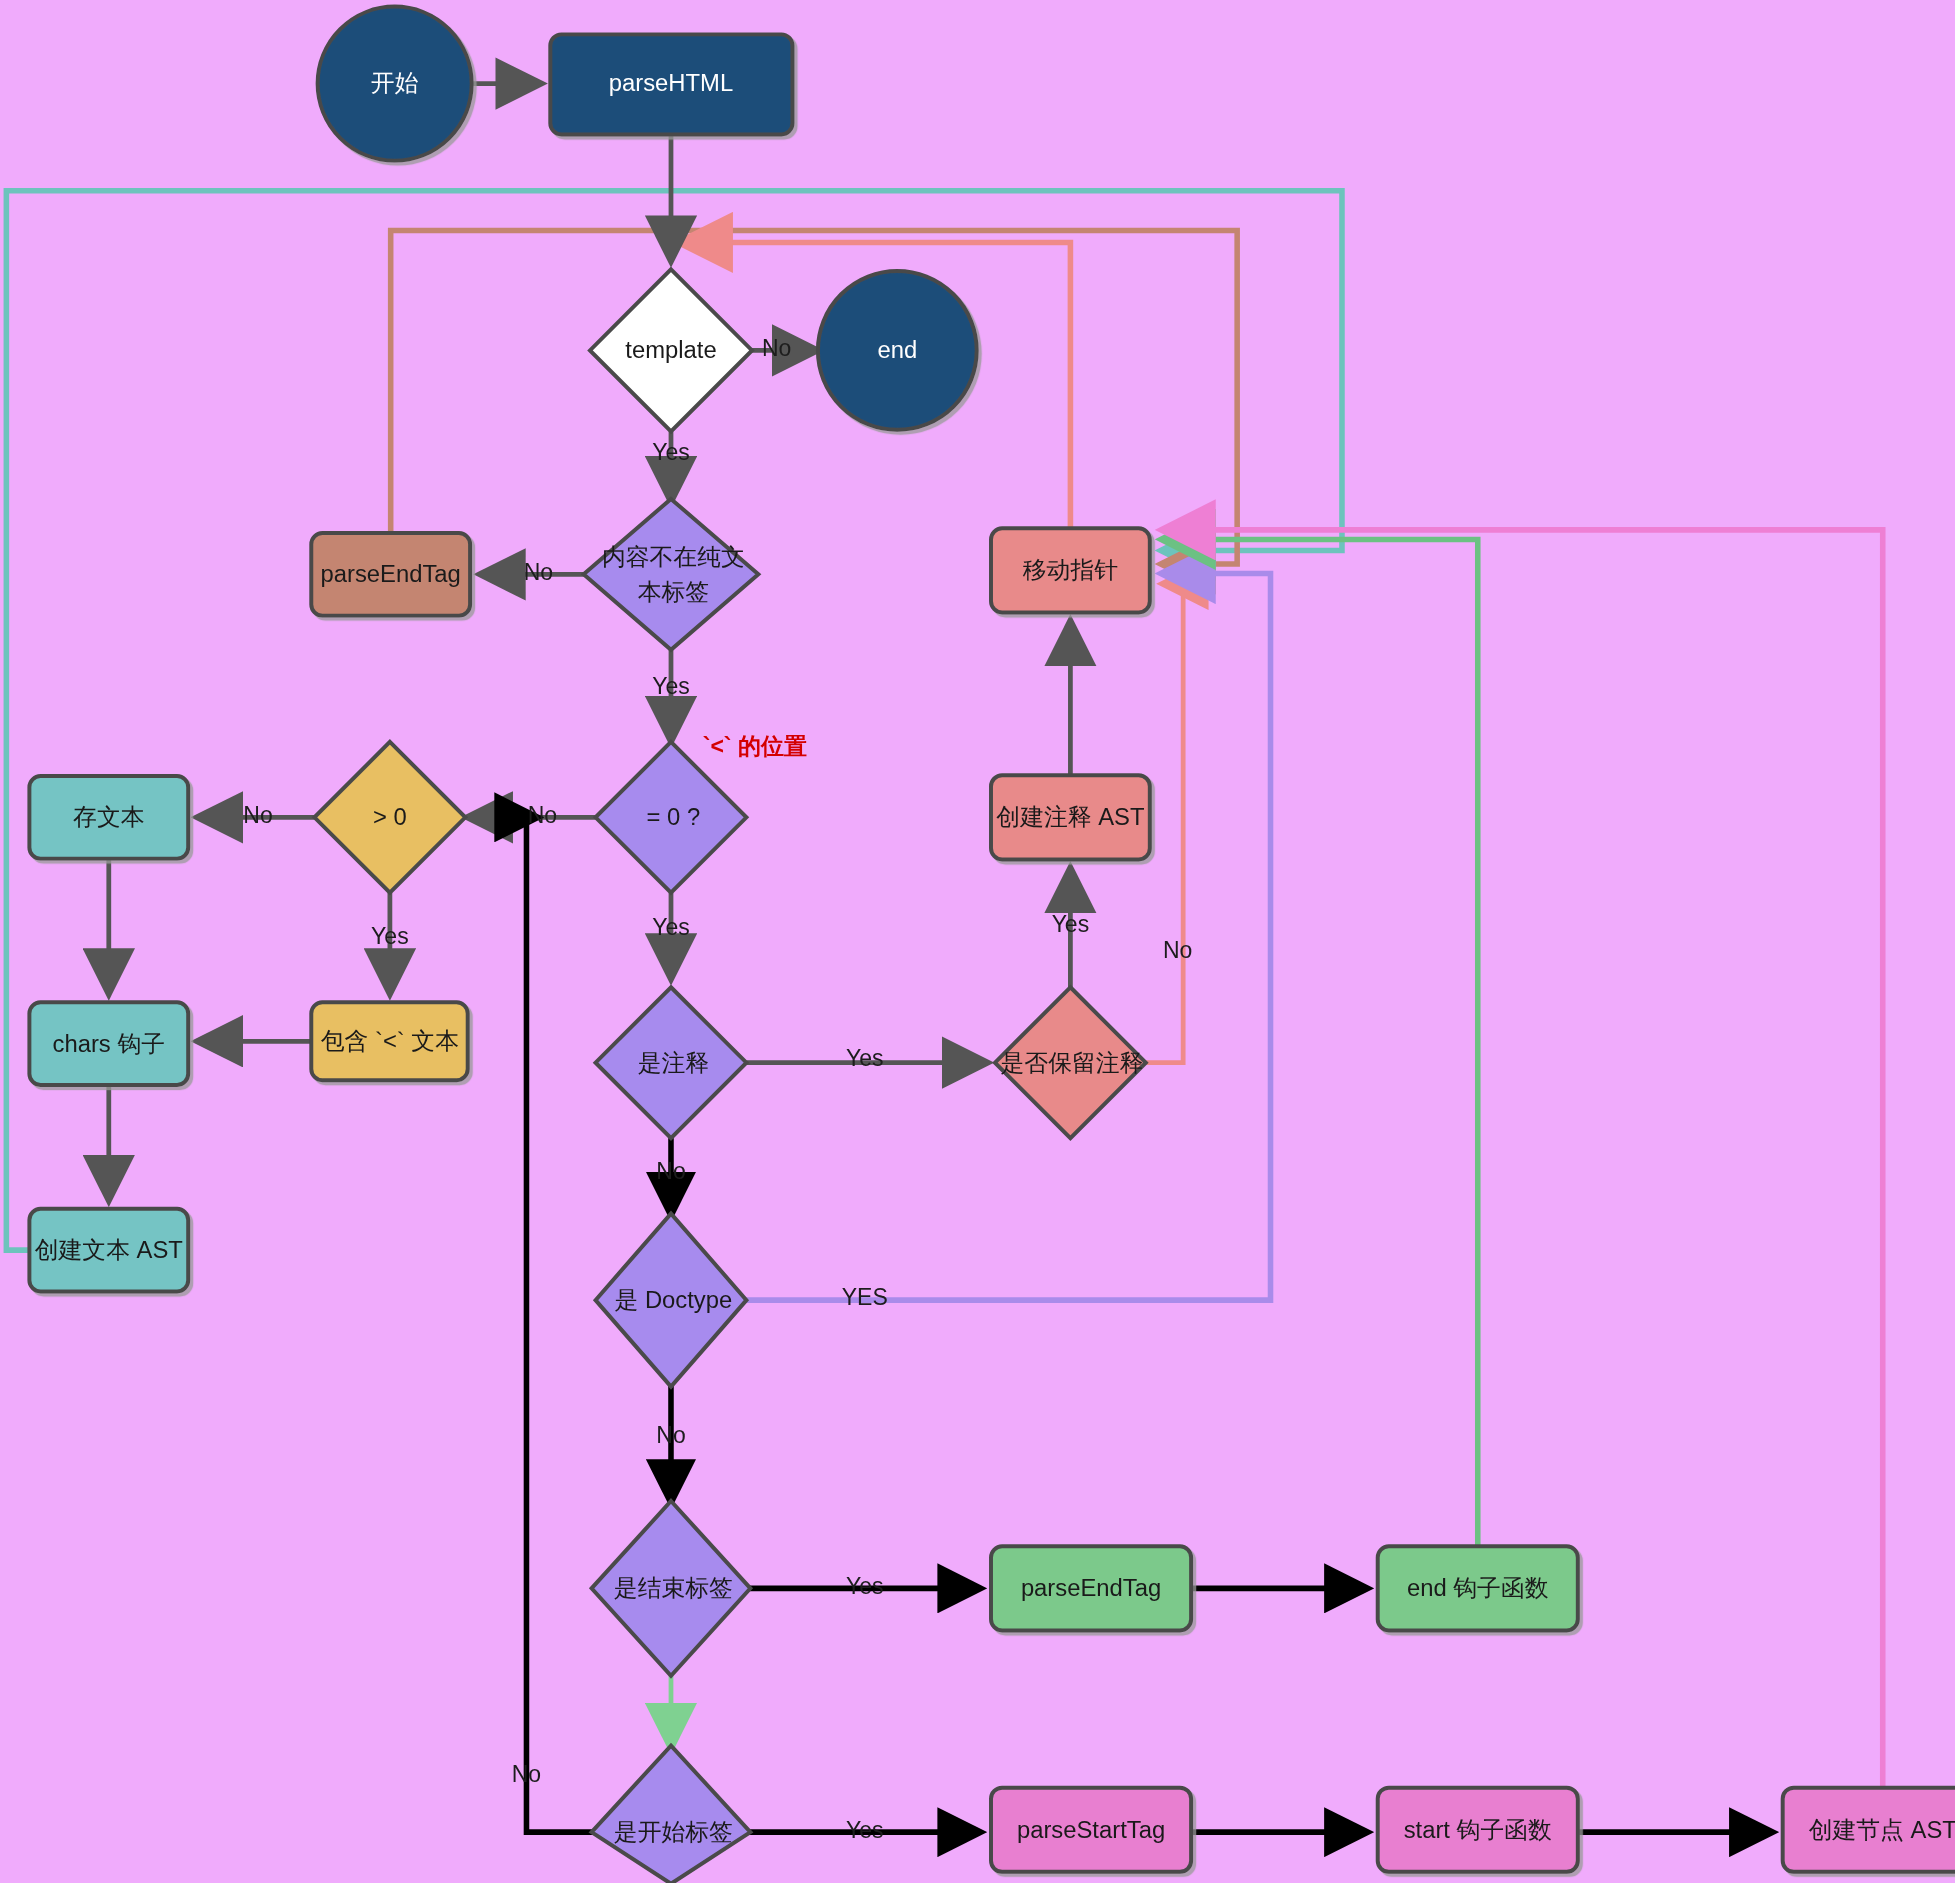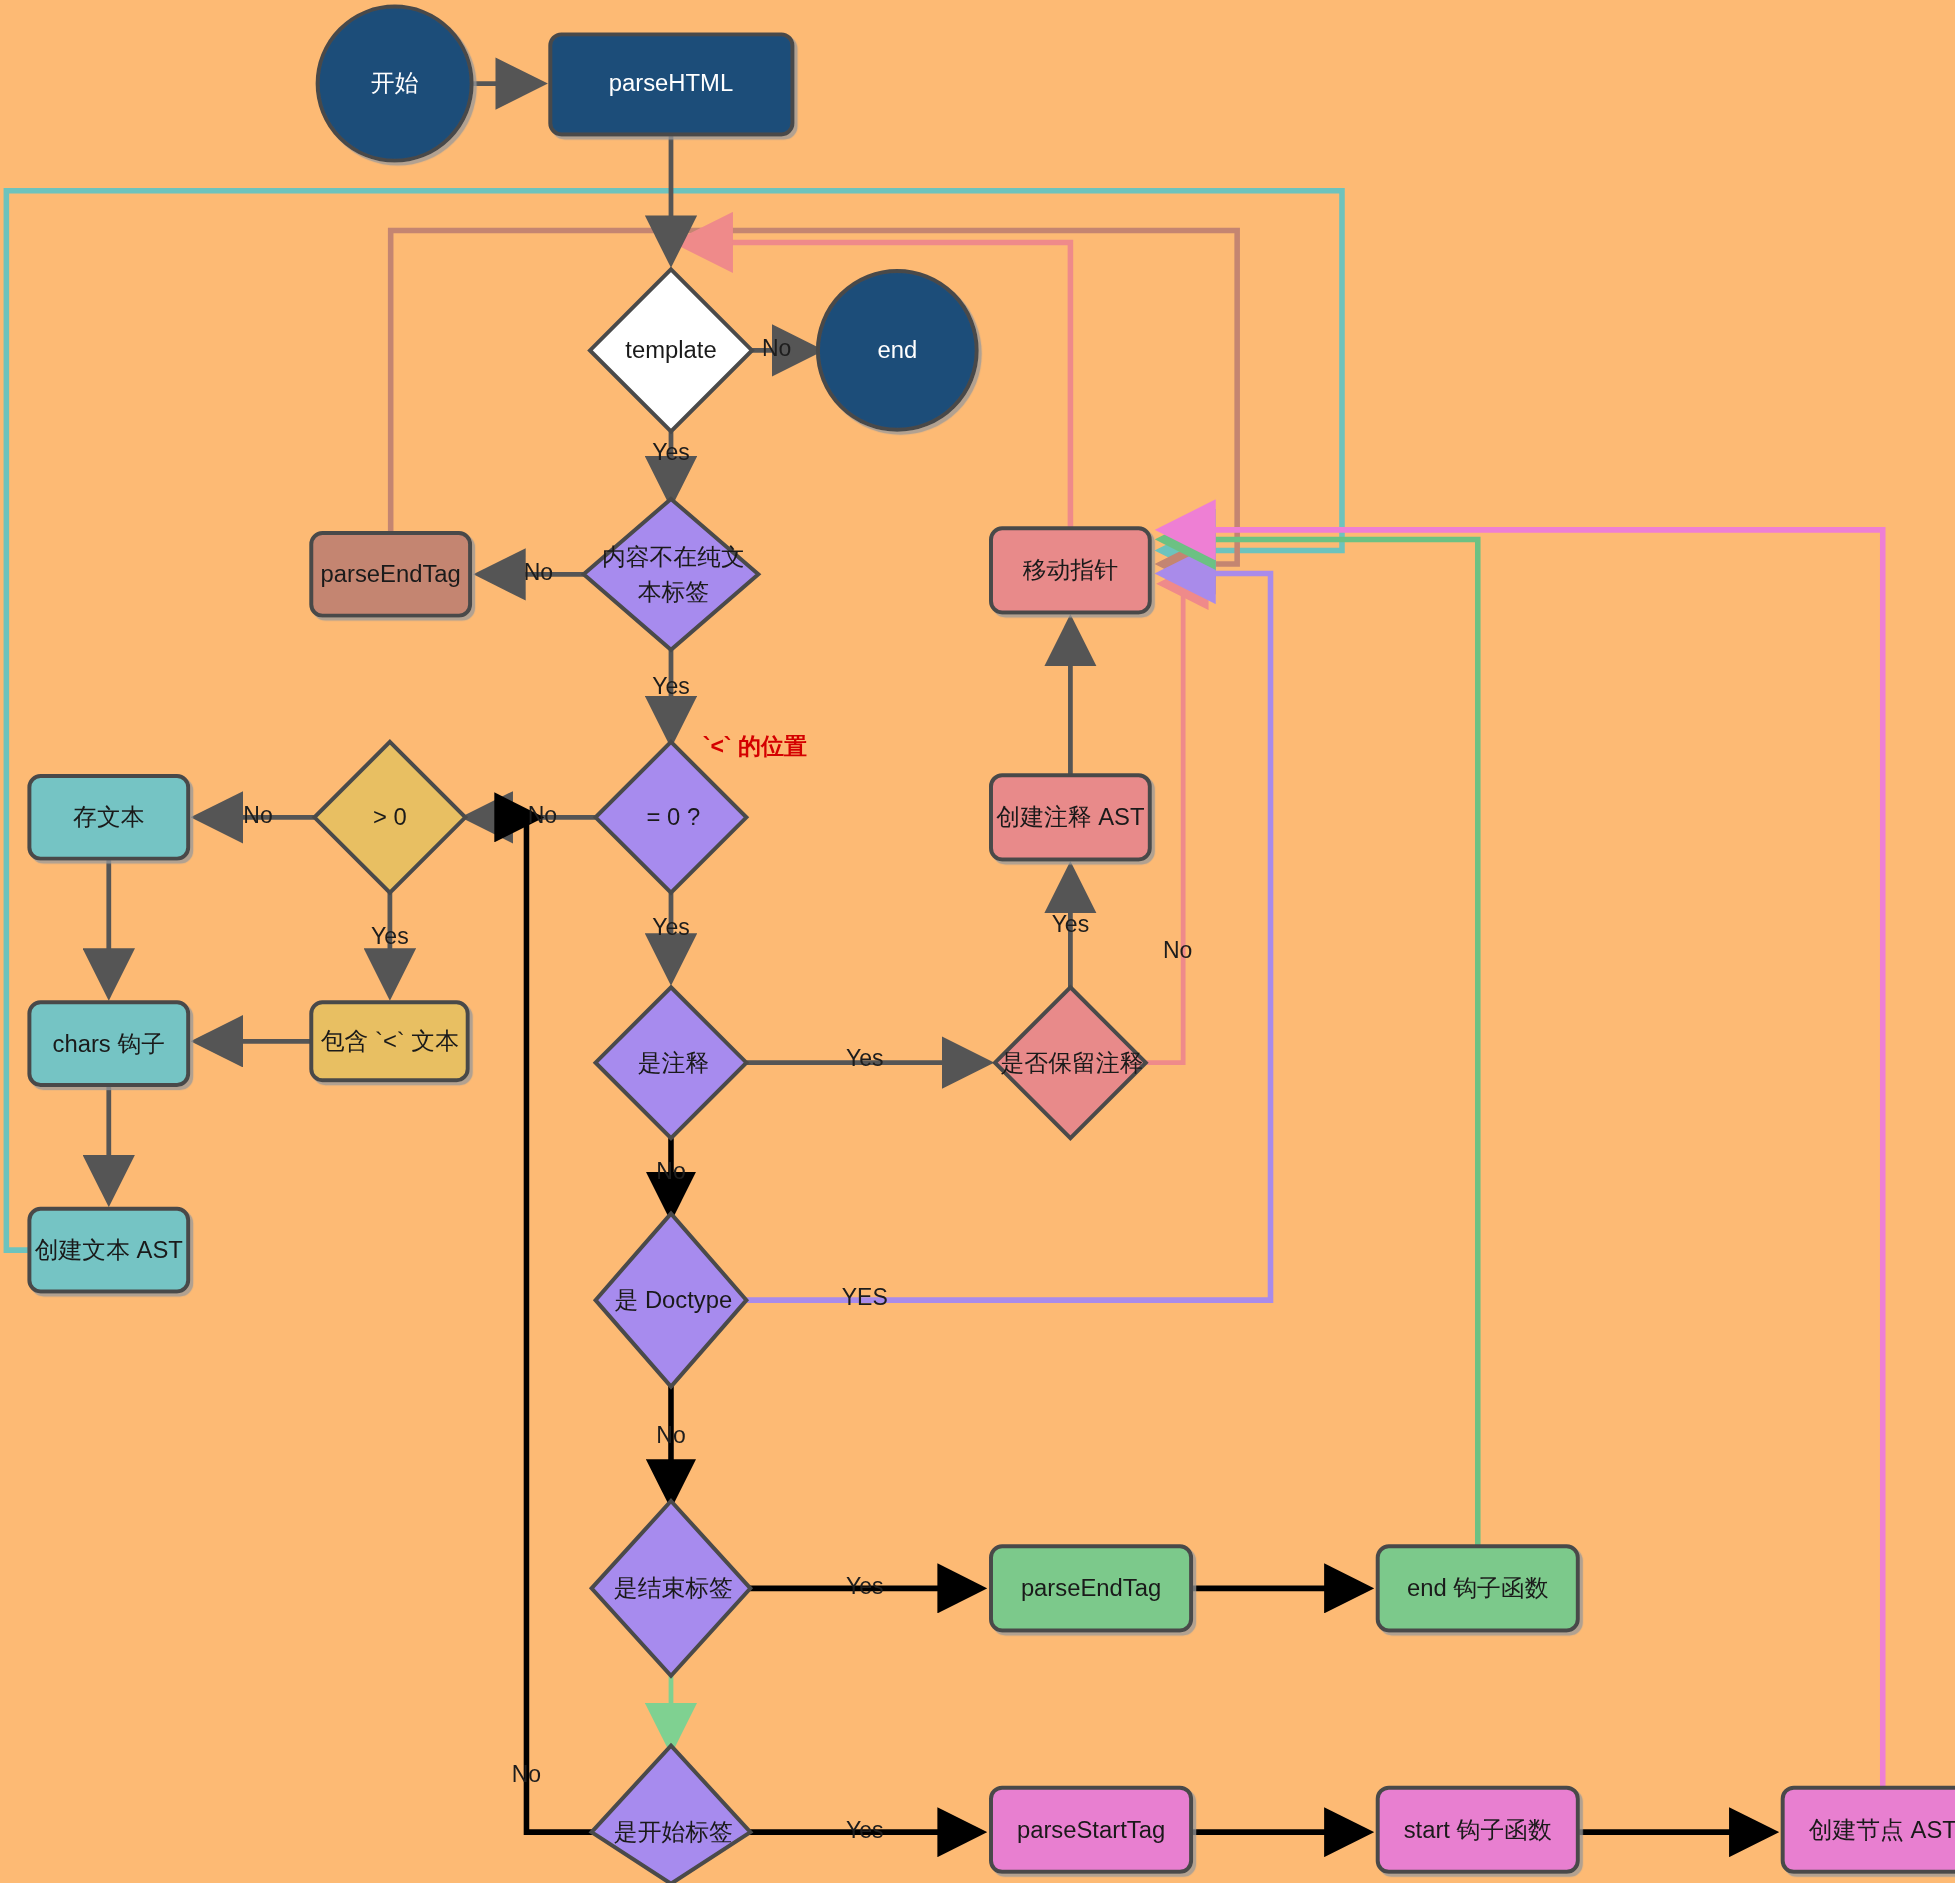--- a/index.html
+++ b/index.html
@@ -1,17 +1,17 @@
 <!DOCTYPE html>
 <html style="font-size:12.7px"><head>
 <meta charset="utf-8">
 <style>
   html,body{margin:0;padding:0;background:#ffffff;}
   body{font-family:"Liberation Sans","DejaVu Sans",sans-serif;}
-  #stage{position:relative;width:1955px;height:1884px;background:#fdba74;overflow:hidden;}
+  #stage{position:relative;width:1955px;height:1884px;background:#f0abfc;overflow:hidden;}
   svg{display:block;}
   .nodeText{font-family:"Liberation Sans","DejaVu Sans",sans-serif;font-size:30px;fill:#1a1a1a;dominant-baseline:middle;text-anchor:middle;}
   .nodeTextLight{font-family:"Liberation Sans","DejaVu Sans",sans-serif;font-size:30px;fill:#ffffff;dominant-baseline:middle;text-anchor:middle;}
   .edgeLabel{font-family:"Liberation Sans","DejaVu Sans",sans-serif;font-size:29px;fill:#1d1d1d;dominant-baseline:middle;text-anchor:middle;}
   .noteText{font-family:"Liberation Sans","DejaVu Sans",sans-serif;font-size:29px;fill:#d40000;dominant-baseline:middle;text-anchor:start;font-weight:600;}
   .shape{stroke:#4a4a4a;stroke-width:5;}
   .shapeRound{stroke:#4a4a4a;stroke-width:5;}
 </style>
 </head>
 <body>

